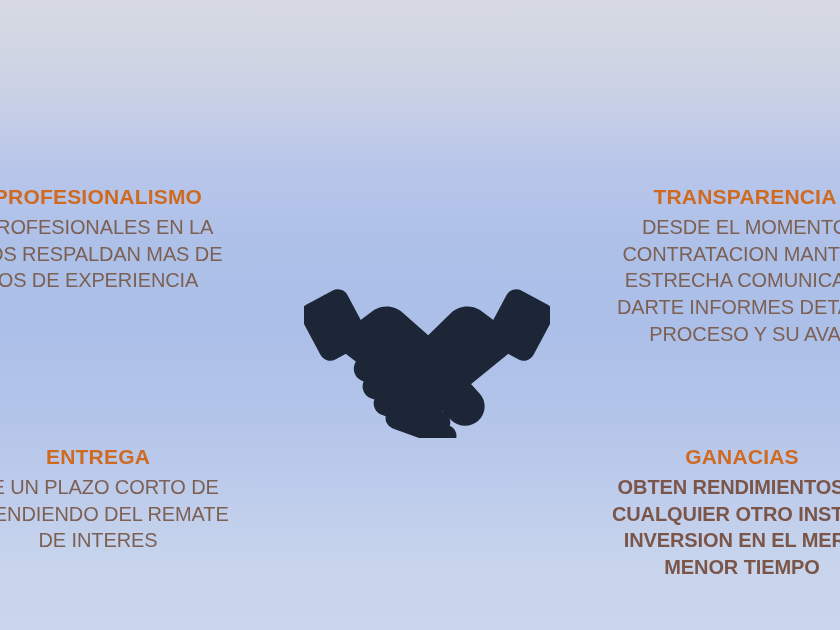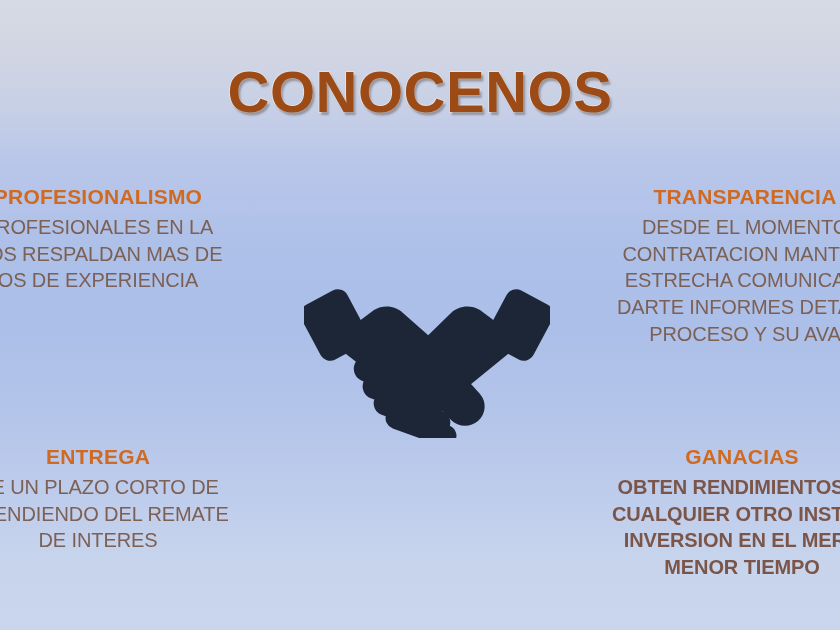--- a/index.html
+++ b/index.html
@@ -116,23 +116,20 @@
     width: 246px;
     height: 156px;
   }
   #handshake svg { display: block; width: 100%; height: 100%; }
 </style>
 </head>
 <body>
 
 <div id="slide">
 
-  <div id="title-wrap">
-    <span id="slide-title">CONOCENOS</span>
-  </div>
 
   <div class="block" id="block-profesionalismo">
     <div class="block-head">PROFESIONALISMO</div>
     <div class="block-body">
       <p>PROFESIONALES EN LA</p>
       <p>NOS RESPALDAN MAS DE</p>
       <p>OS DE EXPERIENCIA</p>
     </div>
   </div>
 

